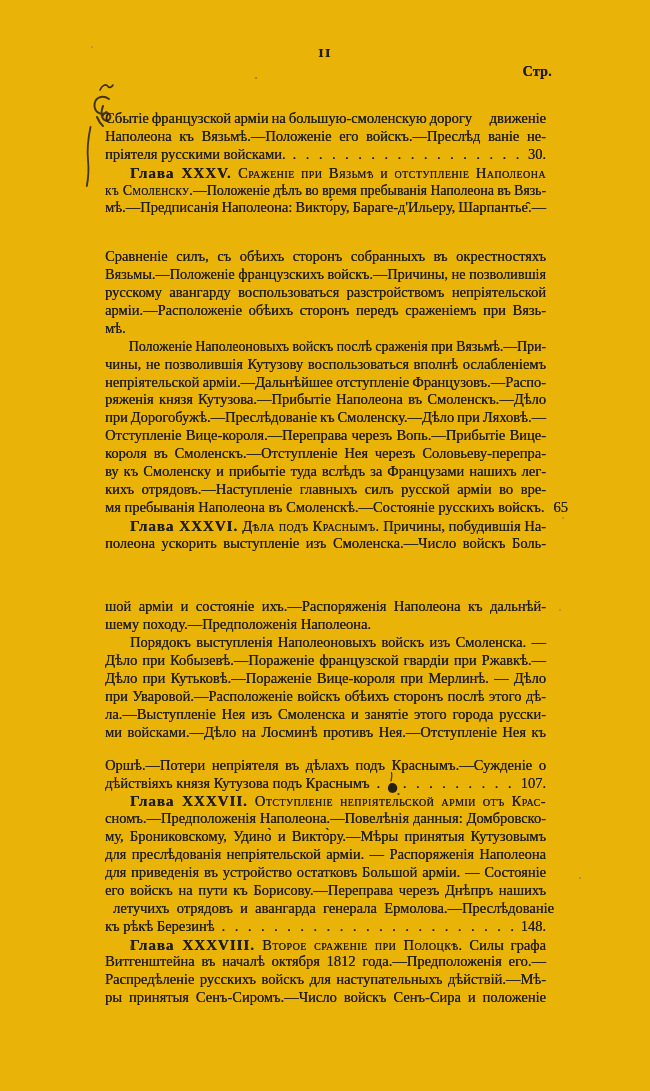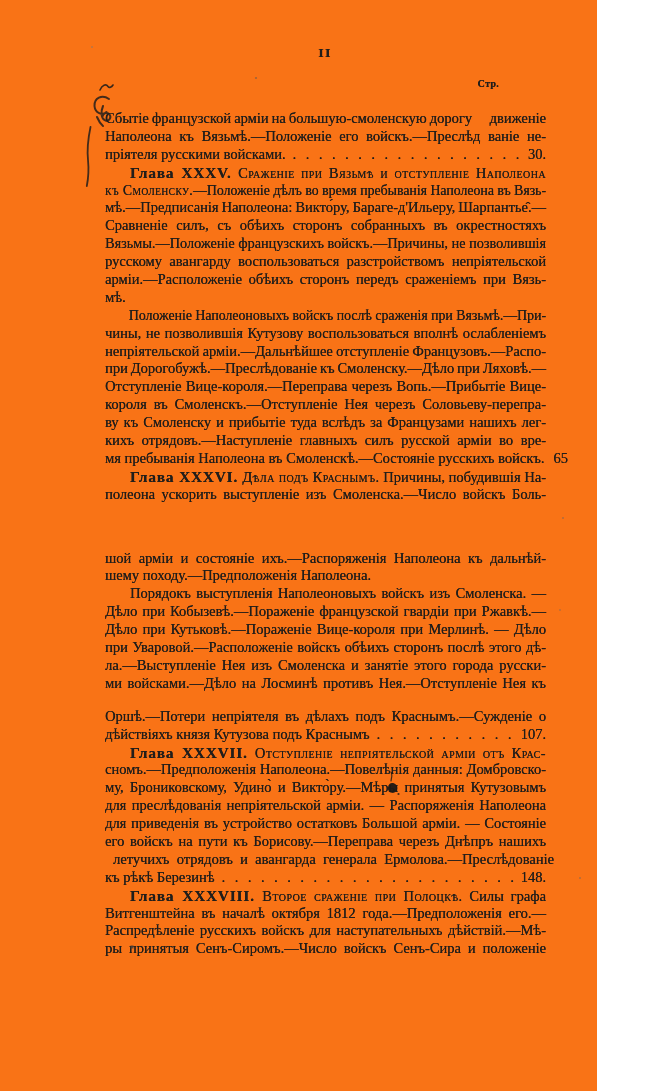--- a/index.html
+++ b/index.html
@@ -1,28 +1,28 @@
 <!DOCTYPE html>
 <html><head>
 <meta charset="utf-8">
 <style>
   html,body{margin:0;padding:0;}
   body{width:650px;height:1091px;background:#ffffff;}
   .page{
-    position:relative;width:597px;height:1091px;background:#f97316;
+    position:relative;width:650px;height:1091px;background:#eab308;
     font-family:"Liberation Serif","DejaVu Serif",serif;color:#211e1b;
     overflow:hidden;text-shadow:0.15px 0 0 currentColor;
   }
   .pagenum{
     position:absolute;top:45px;left:0;width:650px;text-align:center;
     font-size:13.5px;font-weight:bold;letter-spacing:1.5px;
   }
   .colhead{
-    position:absolute;top:78px;right:98px;
-    font-size:10px;font-weight:bold;letter-spacing:0.3px;
+    position:absolute;top:64px;right:98px;
+    font-size:14px;font-weight:bold;letter-spacing:0.3px;
   }
   .toc{position:absolute;left:105px;top:110px;width:441px;}
   .line{height:17.9px;line-height:17.9px;font-size:14.5px;white-space:nowrap;}
   .ind{padding-left:25px;}
   .leader{display:flex;align-items:baseline;justify-content:space-between;}
   .lt{white-space:nowrap;}
   .dots{flex:1;min-width:0;overflow:hidden;white-space:nowrap;letter-spacing:9.5px;padding:0 2px 0 7px;}
   .pg{white-space:nowrap;}
   .seg-b{font-weight:bold;font-size:15.2px;letter-spacing:0.9px;}
   .seg-sc{font-variant:small-caps;letter-spacing:0.45px;}
@@ -42,30 +42,31 @@
         <div class="line leader">
           <span class="lt"><span>пріятеля русскими войсками.</span></span>
           <span class="dots">..................................</span>
           <span class="pg">30.</span>
         </div>
       </div>
       <div>
         <div class="line ind" style="display: block; word-spacing: 2.37px;"><span class="seg-b">Глава XXXV.</span><span class="seg-sc"> Сраженіе при Вязьмѣ и отступленіе Наполеона</span></div>
         <div class="line" style="display: block; transform: scaleX(0.952291); transform-origin: left center; word-spacing: 0px;"><span class="seg-sc">къ Смоленску.</span><span>—Положеніе дѣлъ во время пребыванія Наполеона въ Вязь-</span></div>
         <div class="line" style="display: block; word-spacing: -0.59px;"><span>мѣ.—Предписанія Наполеона: Викто́ру, Бараге-д'Ильеру, Шарпантье̂.—</span></div>
-        <div class="line" style="display: block; word-spacing: 4.91px;"><span>Сравненіе силъ, съ обѣихъ сторонъ собранныхъ въ окрестностяхъ</span></div>
+        <div class="line" style="display: block; word-spacing: 4.91px; margin-top: 31px;"><span>Сравненіе силъ, съ обѣихъ сторонъ собранныхъ въ окрестностяхъ</span></div>
         <div class="line" style="display: block; transform: scaleX(0.983586); transform-origin: left center; word-spacing: 0px;"><span>Вязьмы.—Положеніе французскихъ войскъ.—Причины, не позволившія</span></div>
         <div class="line" style="display: block; word-spacing: 3.77px;"><span>русскому авангарду воспользоваться разстройствомъ непріятельской</span></div>
         <div class="line" style="display: block; word-spacing: 3.03px;"><span>арміи.—Расположеніе обѣихъ сторонъ передъ сраженіемъ при Вязь-</span></div>
         <div class="line last"><span>мѣ.</span></div>
       </div>
       <div>
         <div class="line ind" style="display: block; transform: scaleX(0.953352); transform-origin: left center; word-spacing: 0px;"><span>Положеніе Наполеоновыхъ войскъ послѣ сраженія при Вязьмѣ.—При-</span></div>
         <div class="line" style="display: block; word-spacing: 0.99px;"><span>чины, не позволившія Кутузову воспользоваться вполнѣ ослабленіемъ</span></div>
         <div class="line" style="display: block; word-spacing: -0.4px;"><span>непріятельской арміи.—Дальнѣйшее отступленіе Французовъ.—Распо-</span></div>
+        <div class="line" style="display: block; word-spacing: 1.66px;"><span>ряженія князя Кутузова.—Прибытіе Наполеона въ Смоленскъ.—Дѣло</span></div>
         <div class="line" style="display: block; word-spacing: -0.73px;"><span>при Дорогобужѣ.—Преслѣдованіе къ Смоленску.—Дѣло при Ляховѣ.—</span></div>
         <div class="line" style="display: block; word-spacing: 0.67px;"><span>Отступленіе Вице-короля.—Переправа черезъ Вопь.—Прибытіе Вице-</span></div>
         <div class="line" style="display: block; word-spacing: 3.27px;"><span>короля въ Смоленскъ.—Отступленіе Нея черезъ Соловьеву-перепра-</span></div>
         <div class="line" style="display: block; word-spacing: 1.39px;"><span>ву къ Смоленску и прибытіе туда вслѣдъ за Французами нашихъ лег-</span></div>
         <div class="line" style="display: block; word-spacing: 3.91px;"><span>кихъ отрядовъ.—Наступленіе главныхъ силъ русской арміи во вре-</span></div>
         <div class="line leader">
           <span class="lt"><span>мя пребыванія Наполеона въ Смоленскѣ.—Состояніе русскихъ войскъ.</span></span>
           <span class="dots"></span>
           <span class="pg">65</span>
         </div>

